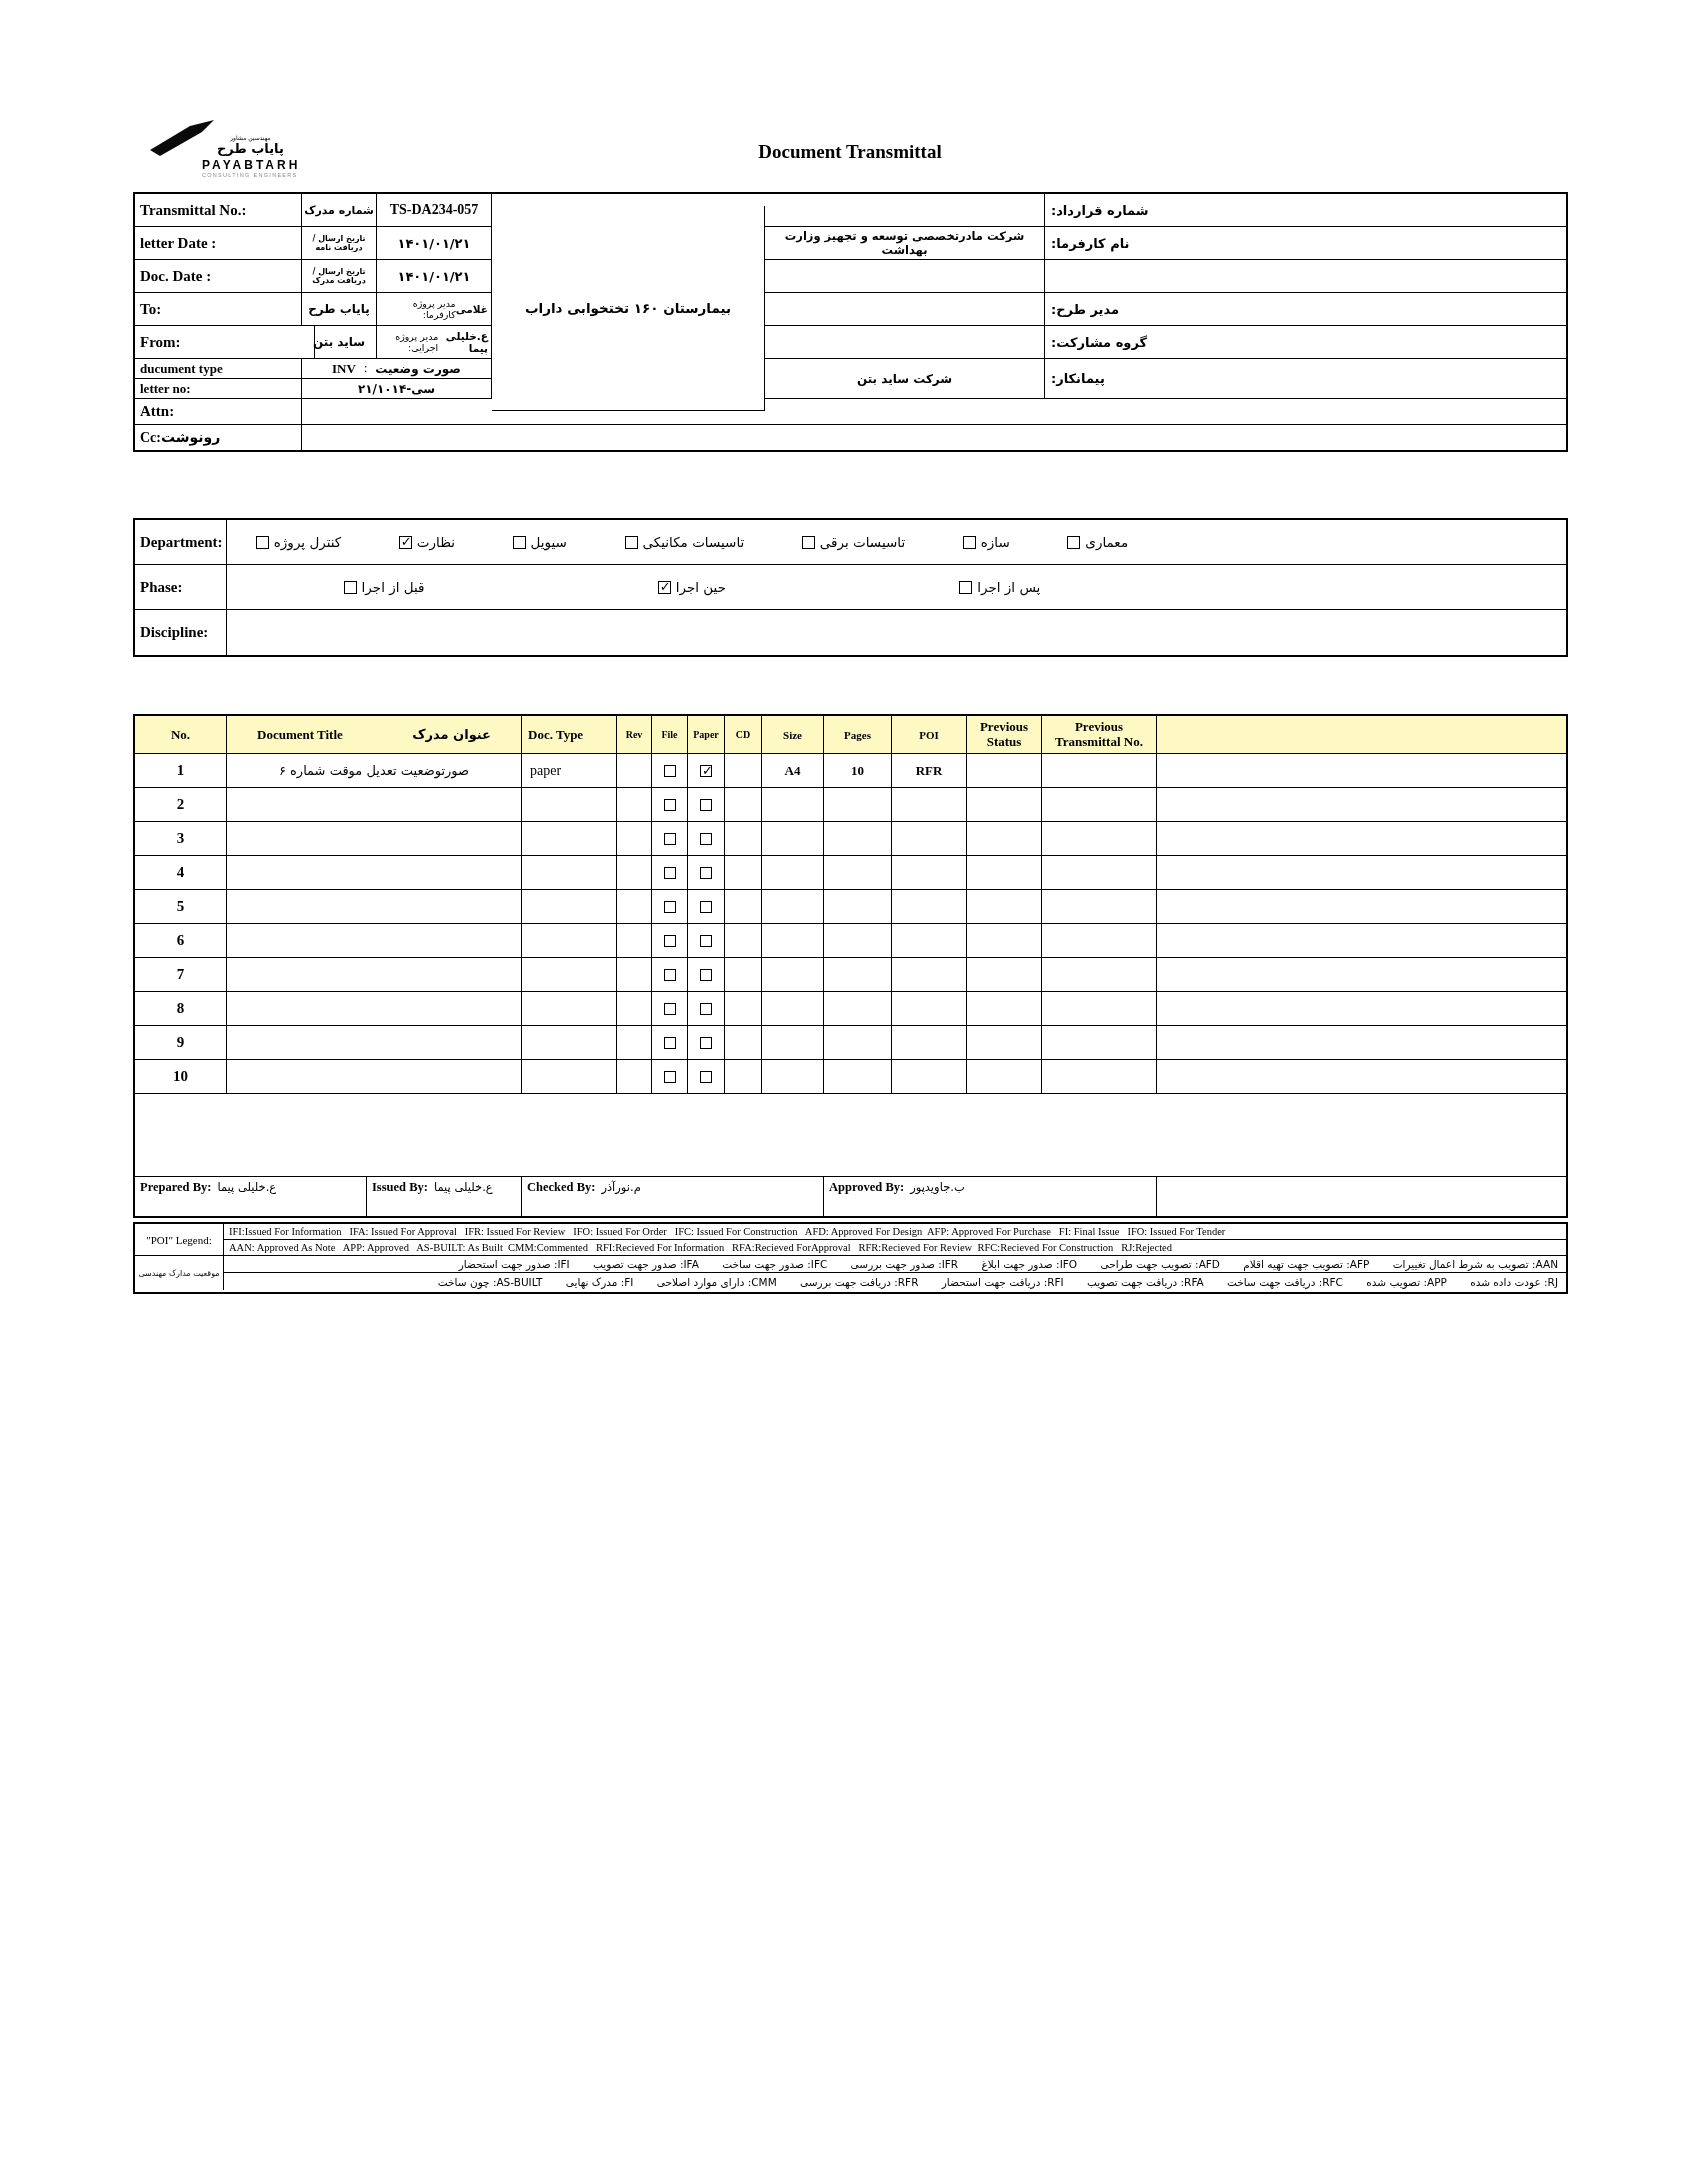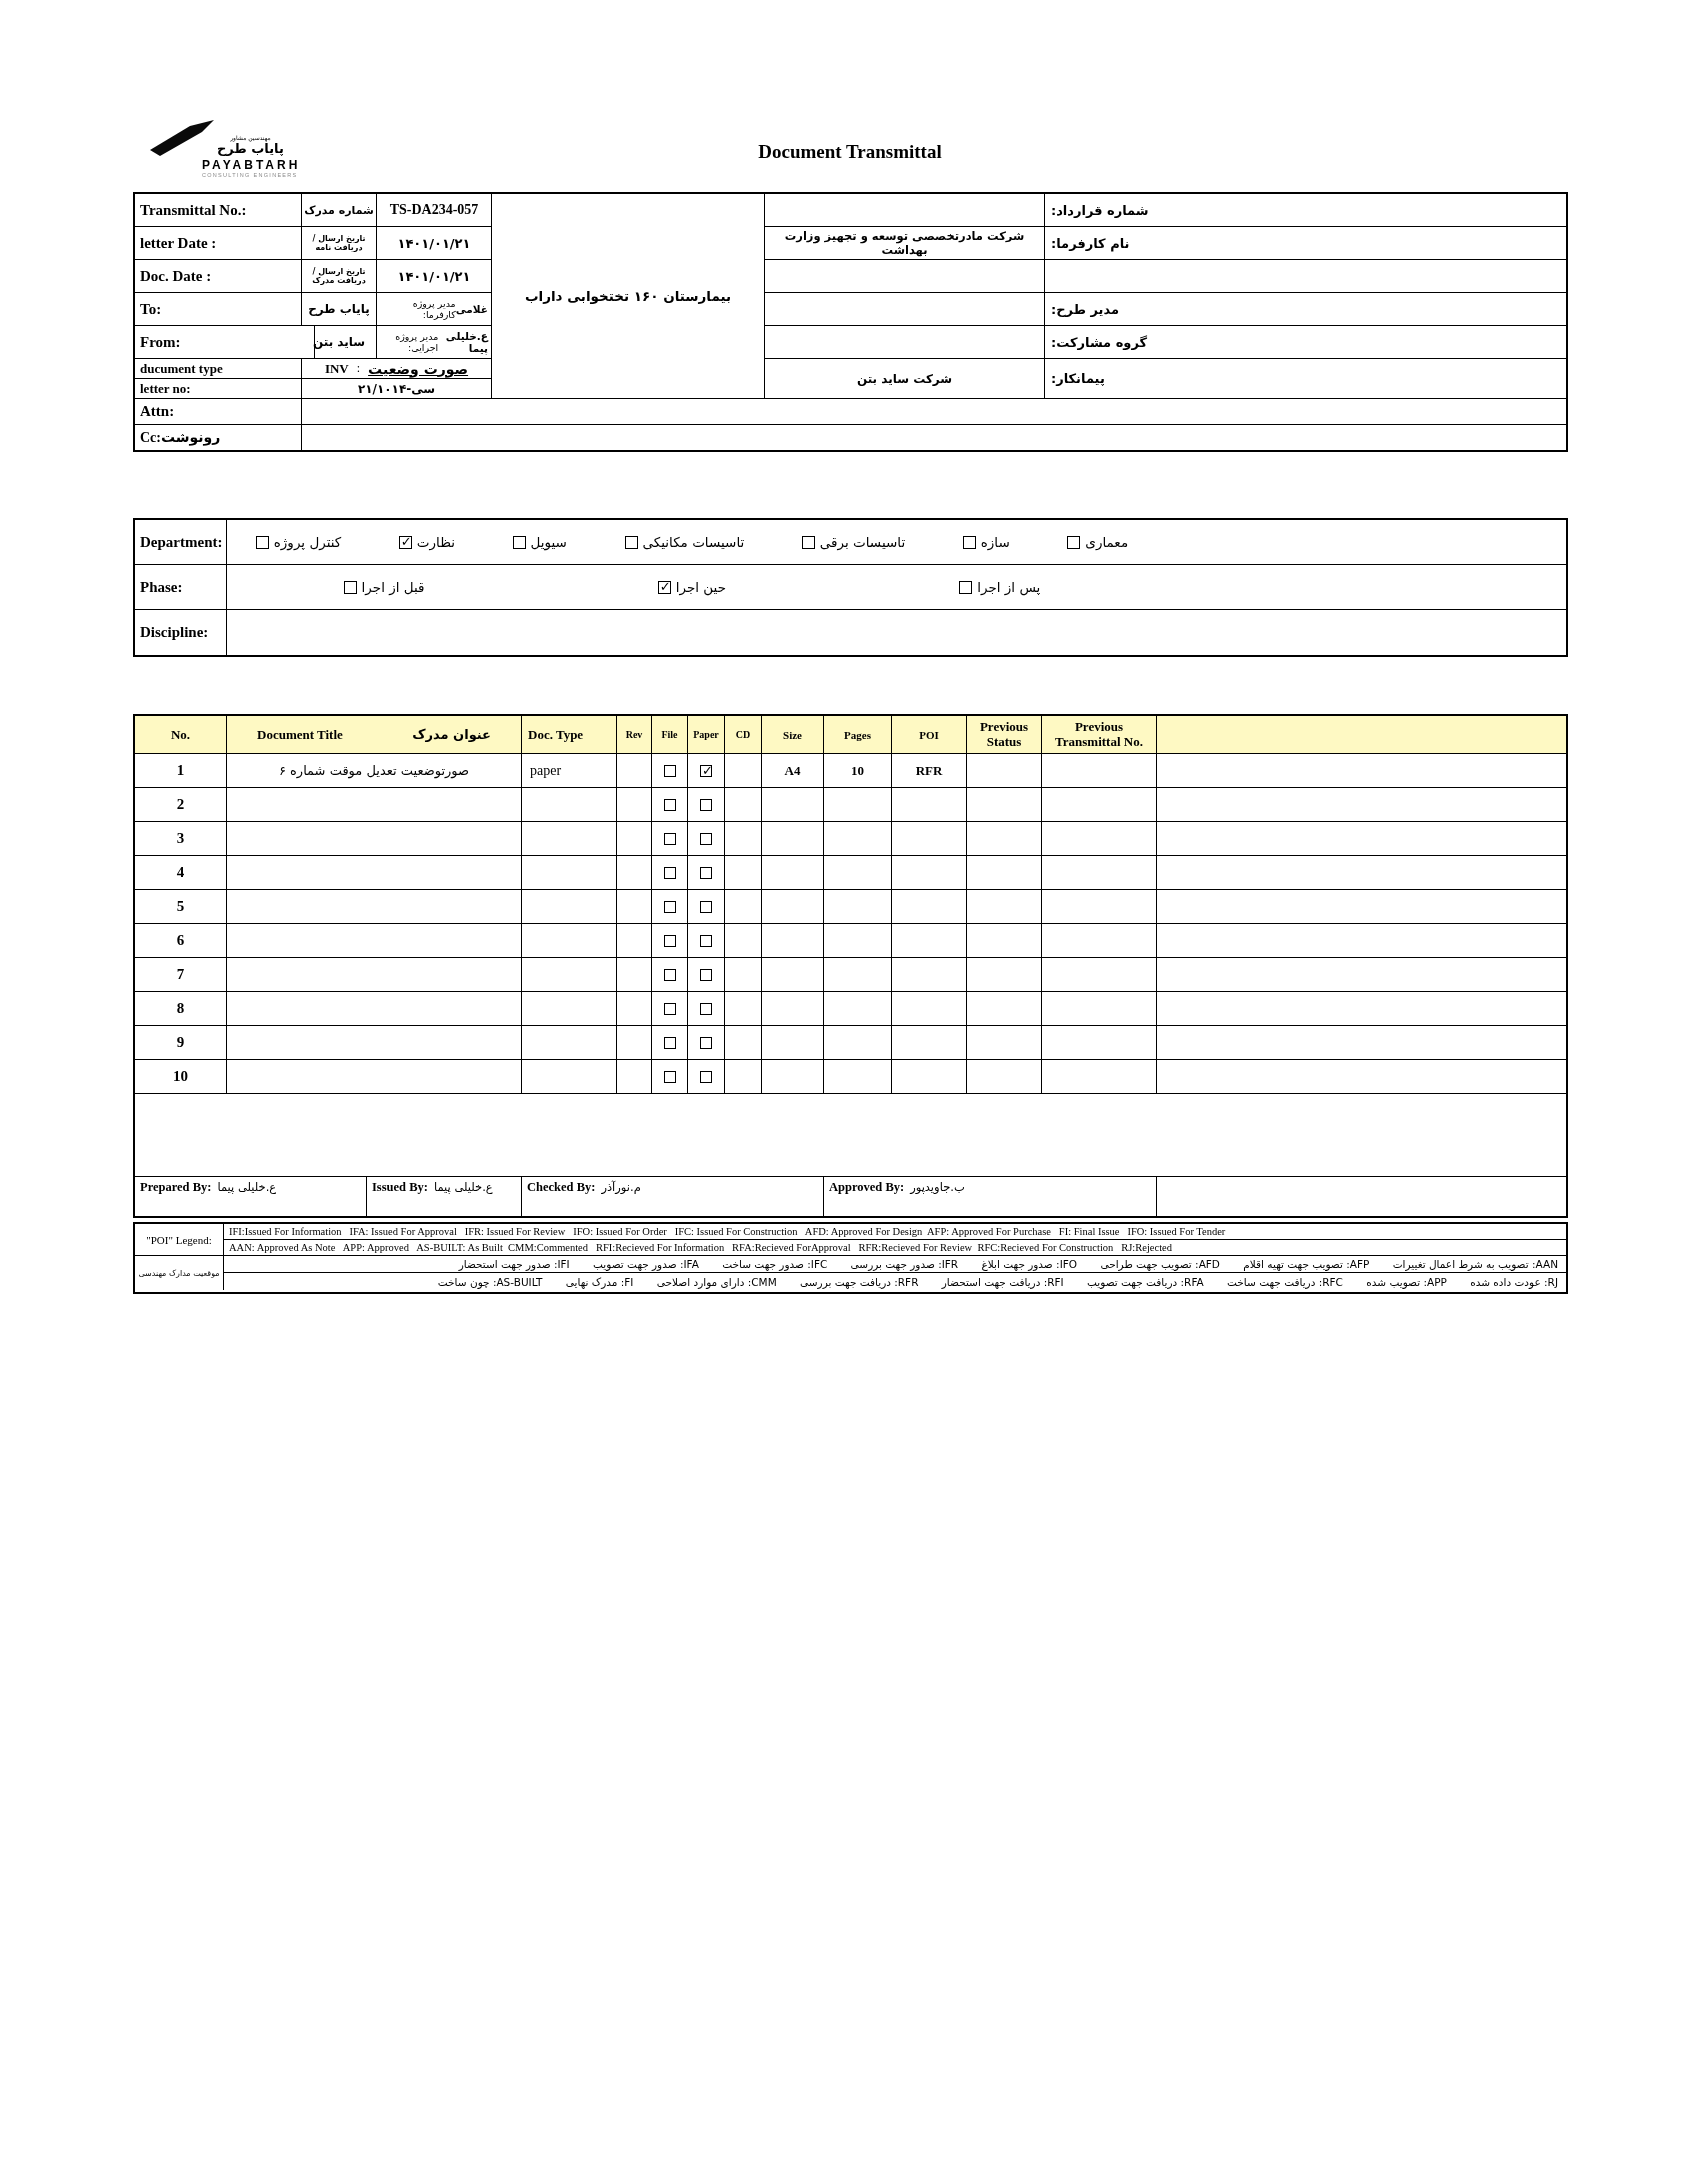--- a/index.html
+++ b/index.html
@@ -139,29 +139,29 @@
       <span class="fa" dir="rtl" style="font-size:9.5px;">مدیر پروژه اجرایی:</span>
       <span class="fa bold" dir="rtl" style="font-size:10.5px;">ع.خلیلی پیما</span>
     </div>
 
     <div class="cell br bb" style="left:0;top:165px;width:167px;height:20px;">
         <span class="lblEn" style="font-size:13px;">ducument type</span>
       </div>
     <div class="cell br bb ctr" style="left:167px;top:165px;width:190px;height:20px;gap:8px;">
       <span class="bold" style="font-size:13px;">INV</span>
       <span style="font-size:12px;">:</span>
-      <span class="fa bold" dir="rtl" style="font-size:14px;text-decoration:underline;">صورت وضعیت</span>
+      <span class="fa bold" dir="rtl" style="font-size:12px;">صورت وضعیت</span>
     </div>
 
     <div class="cell br bb" style="left:0;top:185px;width:167px;height:20px;">
         <span class="lblEn" style="font-size:13px;">letter no:</span>
       </div>
     <div class="cell br bb ctr fa bold" dir="rtl" style="left:167px;top:185px;width:190px;height:20px;font-size:12px;">سی-۲۱/۱۰۱۴</div>
 
-    <div class="cell br bb ctr fa bold" dir="rtl" style="left:357px;top:0;width:273px;height:205px;font-size:13.5px;">بیمارستان ۱۶۰ تختخوابی داراب</div>
+    <div class="cell br bb ctr fa bold" dir="rtl" style="left:357px;top:12px;width:273px;height:205px;font-size:13.5px;">بیمارستان ۱۶۰ تختخوابی داراب</div>
 
     <div class="cell br bb ctr fa bold" dir="rtl" style="left:630px;top:0;width:280px;height:33px;font-size:12px;"></div>
     <div class="cell br bb ctr fa bold" dir="rtl" style="left:630px;top:33px;width:280px;height:33px;font-size:11.5px;">شرکت مادرتخصصی توسعه و تجهیز وزارت بهداشت</div>
     <div class="cell br bb ctr fa bold" dir="rtl" style="left:630px;top:66px;width:280px;height:33px;font-size:12px;"></div>
     <div class="cell br bb ctr fa bold" dir="rtl" style="left:630px;top:99px;width:280px;height:33px;font-size:12px;"></div>
     <div class="cell br bb ctr fa bold" dir="rtl" style="left:630px;top:132px;width:280px;height:33px;font-size:12px;"></div>
     <div class="cell br bb ctr fa bold" dir="rtl" style="left:630px;top:165px;width:280px;height:40px;font-size:12px;">شرکت ساید بتن</div>
 
     <div class="cell bb rt fa bold" dir="rtl" style="left:910px;top:0;width:521px;height:33px;font-size:13px;padding-left:6px;">شماره قرارداد:</div>
     <div class="cell bb rt fa bold" dir="rtl" style="left:910px;top:33px;width:521px;height:33px;font-size:13px;padding-left:6px;">نام کارفرما:</div>

